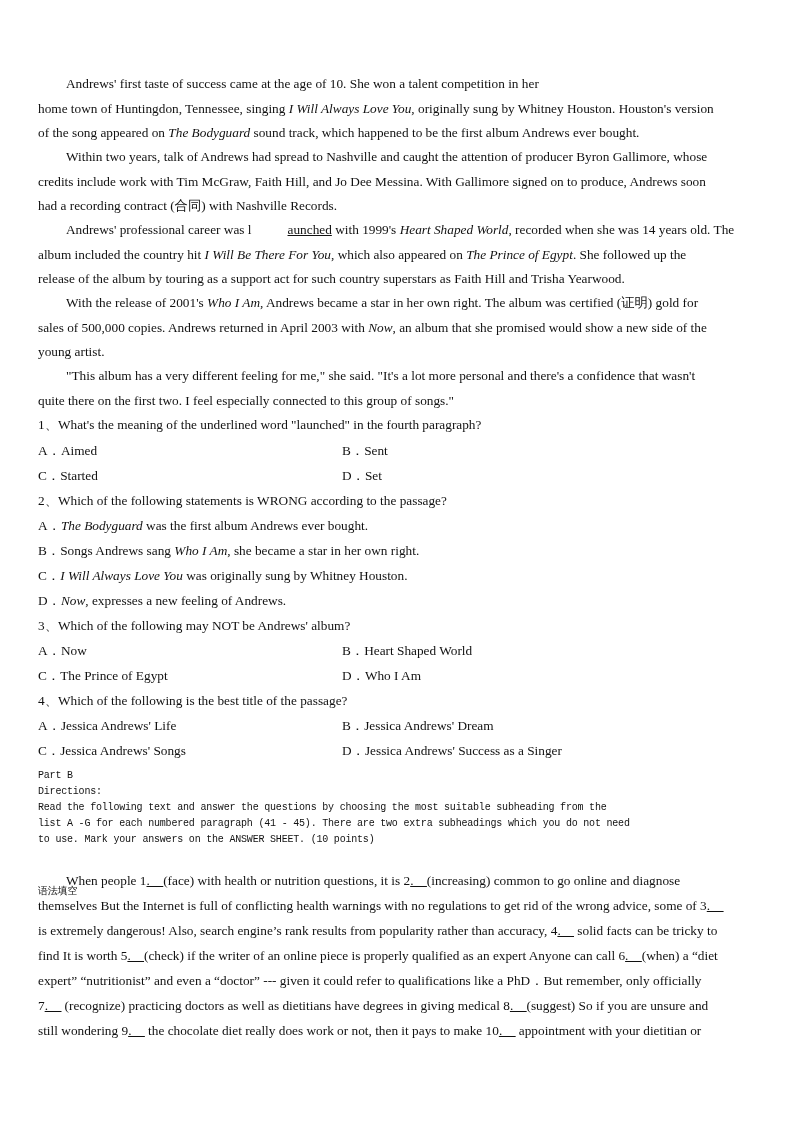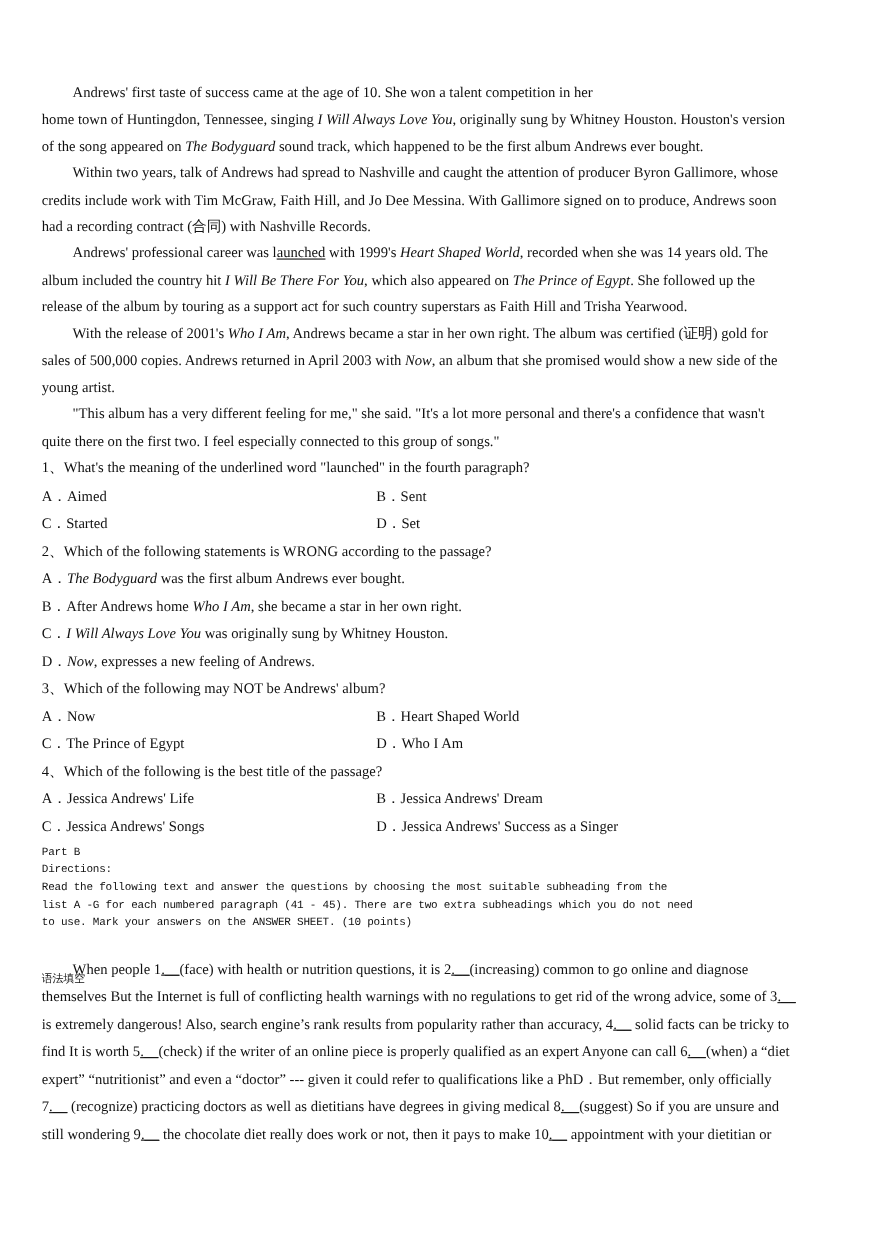--- a/index.html
+++ b/index.html
@@ -5,21 +5,21 @@
   html, body { margin: 0; padding: 0; background: #ffffff; }
   body {
     width: 794px; height: 1123px; position: relative; overflow: hidden;
     font-family: "Liberation Serif", "DejaVu Serif", serif;
     color: #111; font-size: 13.3px;
   }
   .page { position: absolute; left: 38px; top: 0; width: 720px; }
   .line { position: absolute; left: 0; white-space: nowrap; line-height: 16px; }
   .indent { left: 28px; }
   i { font-style: italic; }
-  u { text-decoration: underline; }
+  u { text-decoration: underline; padding-left: 36px; }
   .optB { left: 276px; margin-left: 28px; }
   .mono { font-family: "Liberation Mono", "DejaVu Sans Mono", monospace; font-size: 10px; line-height: 16px; letter-spacing: -0.2px; }
   .blank { text-decoration: underline; text-align: right; }
 </style>
 </head>
 <body>
 
 <div class="page">
 
   <div class="line indent" style="top:76px">Andrews' first taste of success came at the age of 10. She won a talent competition in her</div>
@@ -42,21 +42,21 @@
   <div class="line" style="top:393px">quite there on the first two. I feel especially connected to this group of songs."</div>
 
   <div class="line" style="top:417px">1、What's the meaning of the underlined word "launched" in the fourth paragraph?</div>
   <div class="line" style="top:443px">A．Aimed</div>
   <div class="line optB" style="top:443px">B．Sent</div>
   <div class="line" style="top:468px">C．Started</div>
   <div class="line optB" style="top:468px">D．Set</div>
 
   <div class="line" style="top:493px">2、Which of the following statements is WRONG according to the passage?</div>
   <div class="line" style="top:518px"><span>A．</span><i>The Bodyguard</i><span> was the first album Andrews ever bought.</span></div>
-  <div class="line" style="top:543px"><span>B．</span><span>After Andrews home </span><i>Who I Am</i><span>, she became a star in her own right.</span></div>
+  <div class="line" style="top:543px"><span>B．</span><span>Songs Andrews sang </span><i>Who I Am</i><span>, she became a star in her own right.</span></div>
   <div class="line" style="top:568px"><span>C．</span><i>I Will Always Love You</i><span> was originally sung by Whitney Houston.</span></div>
   <div class="line" style="top:593px"><span>D．</span><i>Now</i><span>, expresses a new feeling of Andrews.</span></div>
 
   <div class="line" style="top:618px">3、Which of the following may NOT be Andrews' album?</div>
   <div class="line" style="top:643px">A．Now</div>
   <div class="line optB" style="top:643px">B．Heart Shaped World</div>
   <div class="line" style="top:668px">C．The Prince of Egypt</div>
   <div class="line optB" style="top:668px">D．Who I Am</div>
 
   <div class="line" style="top:693px">4、Which of the following is the best title of the passage?</div>

